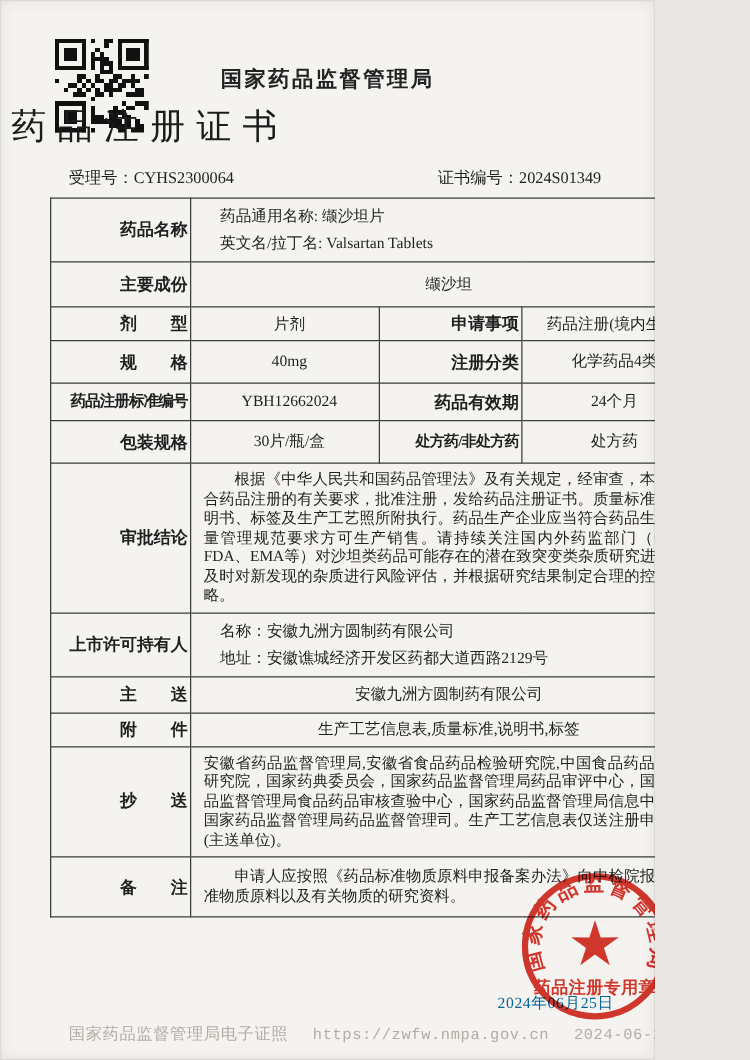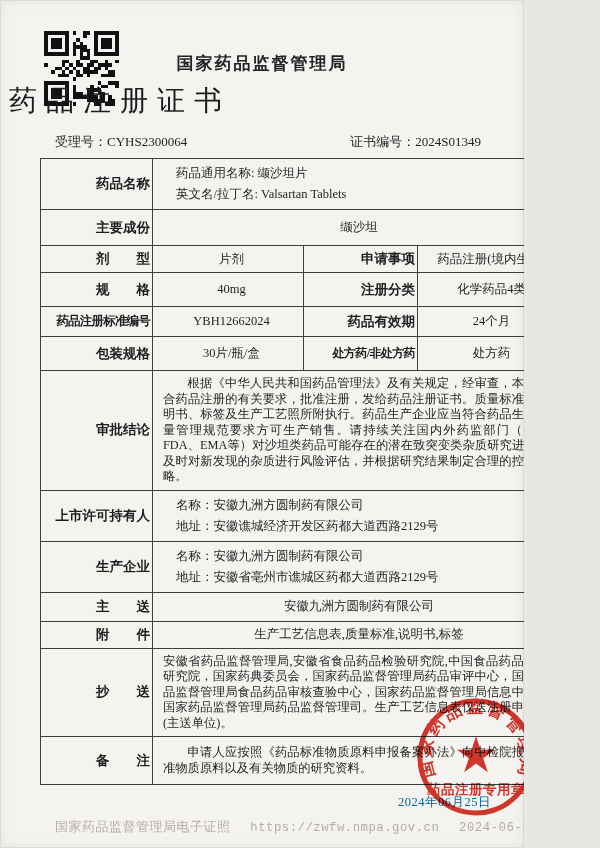--- a/index.html
+++ b/index.html
@@ -246,27 +246,20 @@
     </tr>
 
     <tr style="height:50px">
       <td class="lbl">上市许可持有人</td>
       <td class="two-line" colspan="3">
         <div><span>名称：</span><span>安徽九洲方圆制药有限公司</span></div>
         <div><span>地址：</span><span>安徽谯城经济开发区药都大道西路2129号</span></div>
       </td>
     </tr>
 
-    <tr style="height:48px">
-      <td class="lbl">生产企业</td>
-      <td class="two-line" colspan="3">
-        <div><span>名称：</span><span>安徽九洲方圆制药有限公司</span></div>
-        <div><span>地址：</span><span>安徽省亳州市谯城区药都大道西路2129号</span></div>
-      </td>
-    </tr>
 
 
     <tr style="height:29px">
       <td class="lbl">主　　送</td>
       <td class="val" colspan="3">安徽九洲方圆制药有限公司</td>
     </tr>
 
     <tr style="height:27px">
       <td class="lbl">附　　件</td>
       <td class="val" colspan="3">生产工艺信息表,质量标准,说明书,标签</td>

